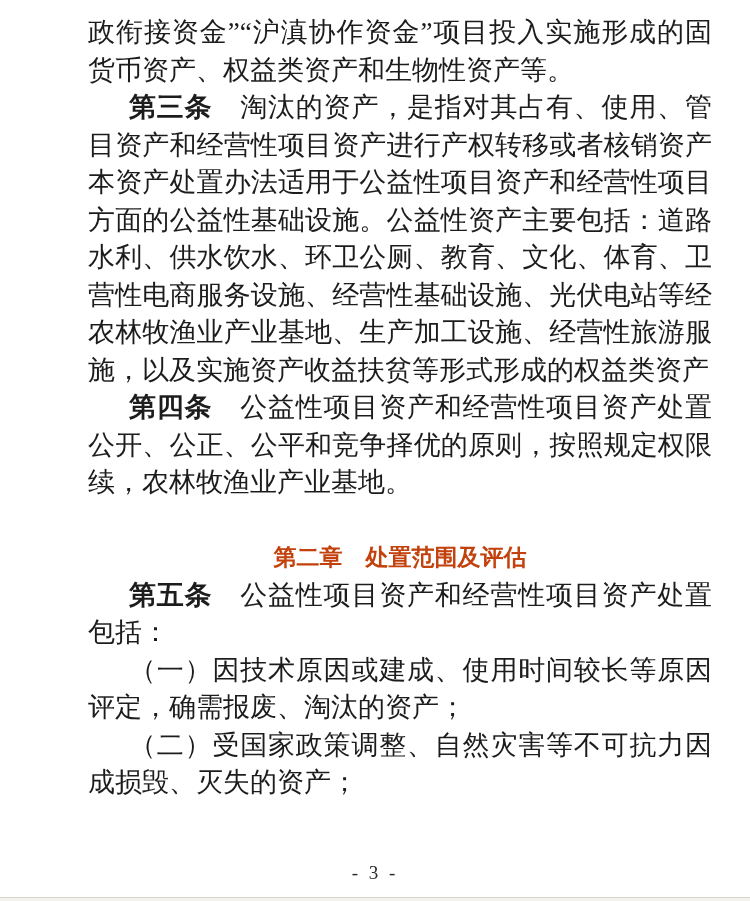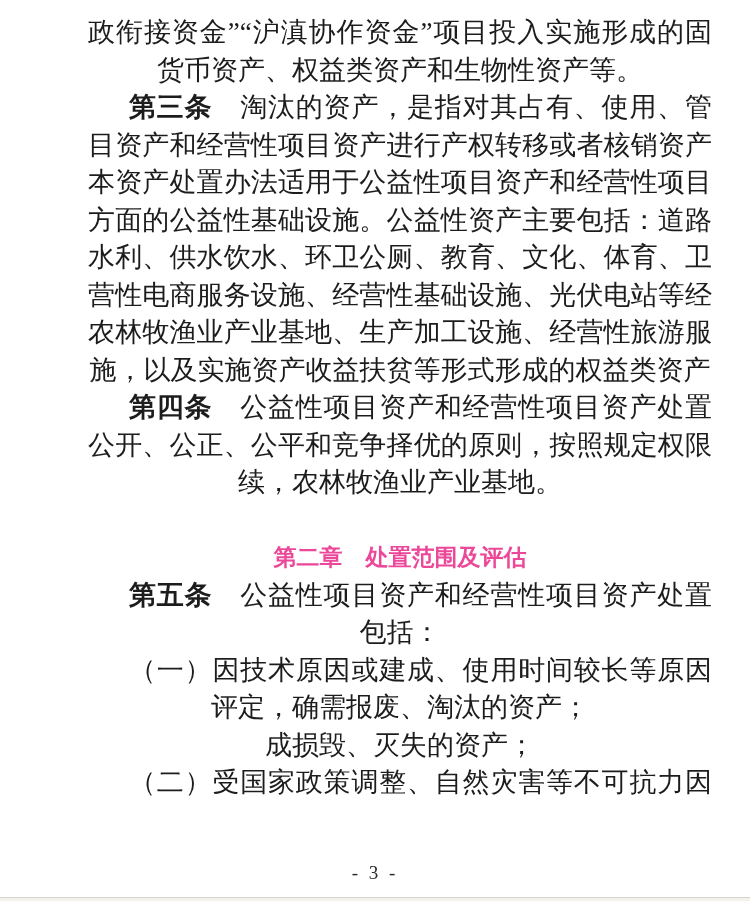--- a/index.html
+++ b/index.html
@@ -20,30 +20,30 @@
     font-size: 27px;
     line-height: 37.5px;
     height: 37.5px;
     overflow: hidden;
   }
   .line.fill {
     text-align: justify;
     text-align-last: justify;
     text-justify: inter-character;
   }
-  .line.end { text-align: center; }
+  .line.end { text-align: left; }
   .line.indent { text-indent: 41px; }
   .line.blank { }
   .line.heading {
     text-align: center;
     text-align-last: center;
     font-family: "Liberation Sans", "DejaVu Sans", sans-serif;
     font-weight: bold;
     font-size: 23px;
-    color: #ec4899;
+    color: #c2410c;
     text-indent: 0;
   }
   .b { font-weight: bold; font-family: Liberation Serif, serif; }
   .pagenum {
     position: absolute;
     left: 0; top: 862px;
     width: 750px;
     text-align: center;
     font-size: 19px;
     letter-spacing: 3px;
@@ -74,18 +74,18 @@
       <div class="line end"><span>施，以及实施资产收益扶贫等形式形成的权益类资产等。</span></div>
       <div class="line fill indent"><span class="b">第四条</span><span>　公益性项目资产和经营性项目资产处置应当遵循</span></div>
       <div class="line fill"><span>公开、公正、公平和竞争择优的原则，按照规定权限履行审批手</span></div>
       <div class="line end"><span>续，农林牧渔业产业基地。</span></div>
       <div class="line blank"></div>
       <div class="line heading"><span>第二章　处置范围及评估</span></div>
       <div class="line fill indent"><span class="b">第五条</span><span>　公益性项目资产和经营性项目资产处置的范围</span></div>
       <div class="line end"><span>包括：</span></div>
       <div class="line fill indent"><span>（一）因技术原因或建成、使用时间较长等原因并经过专业</span></div>
       <div class="line end"><span>评定，确需报废、淘汰的资产；</span></div>
+      <div class="line fill indent"><span>（二）受国家政策调整、自然灾害等不可抗力因素影响，造</span></div>
       <div class="line end"><span>成损毁、灭失的资产；</span></div>
-      <div class="line fill indent"><span>（二）受国家政策调整、自然灾害等不可抗力因素影响，造</span></div>
     </main>
   <div class="pagenum">- 3 -</div>
   <div class="bottom-edge"></div>
 </div>
 
 </body></html>

